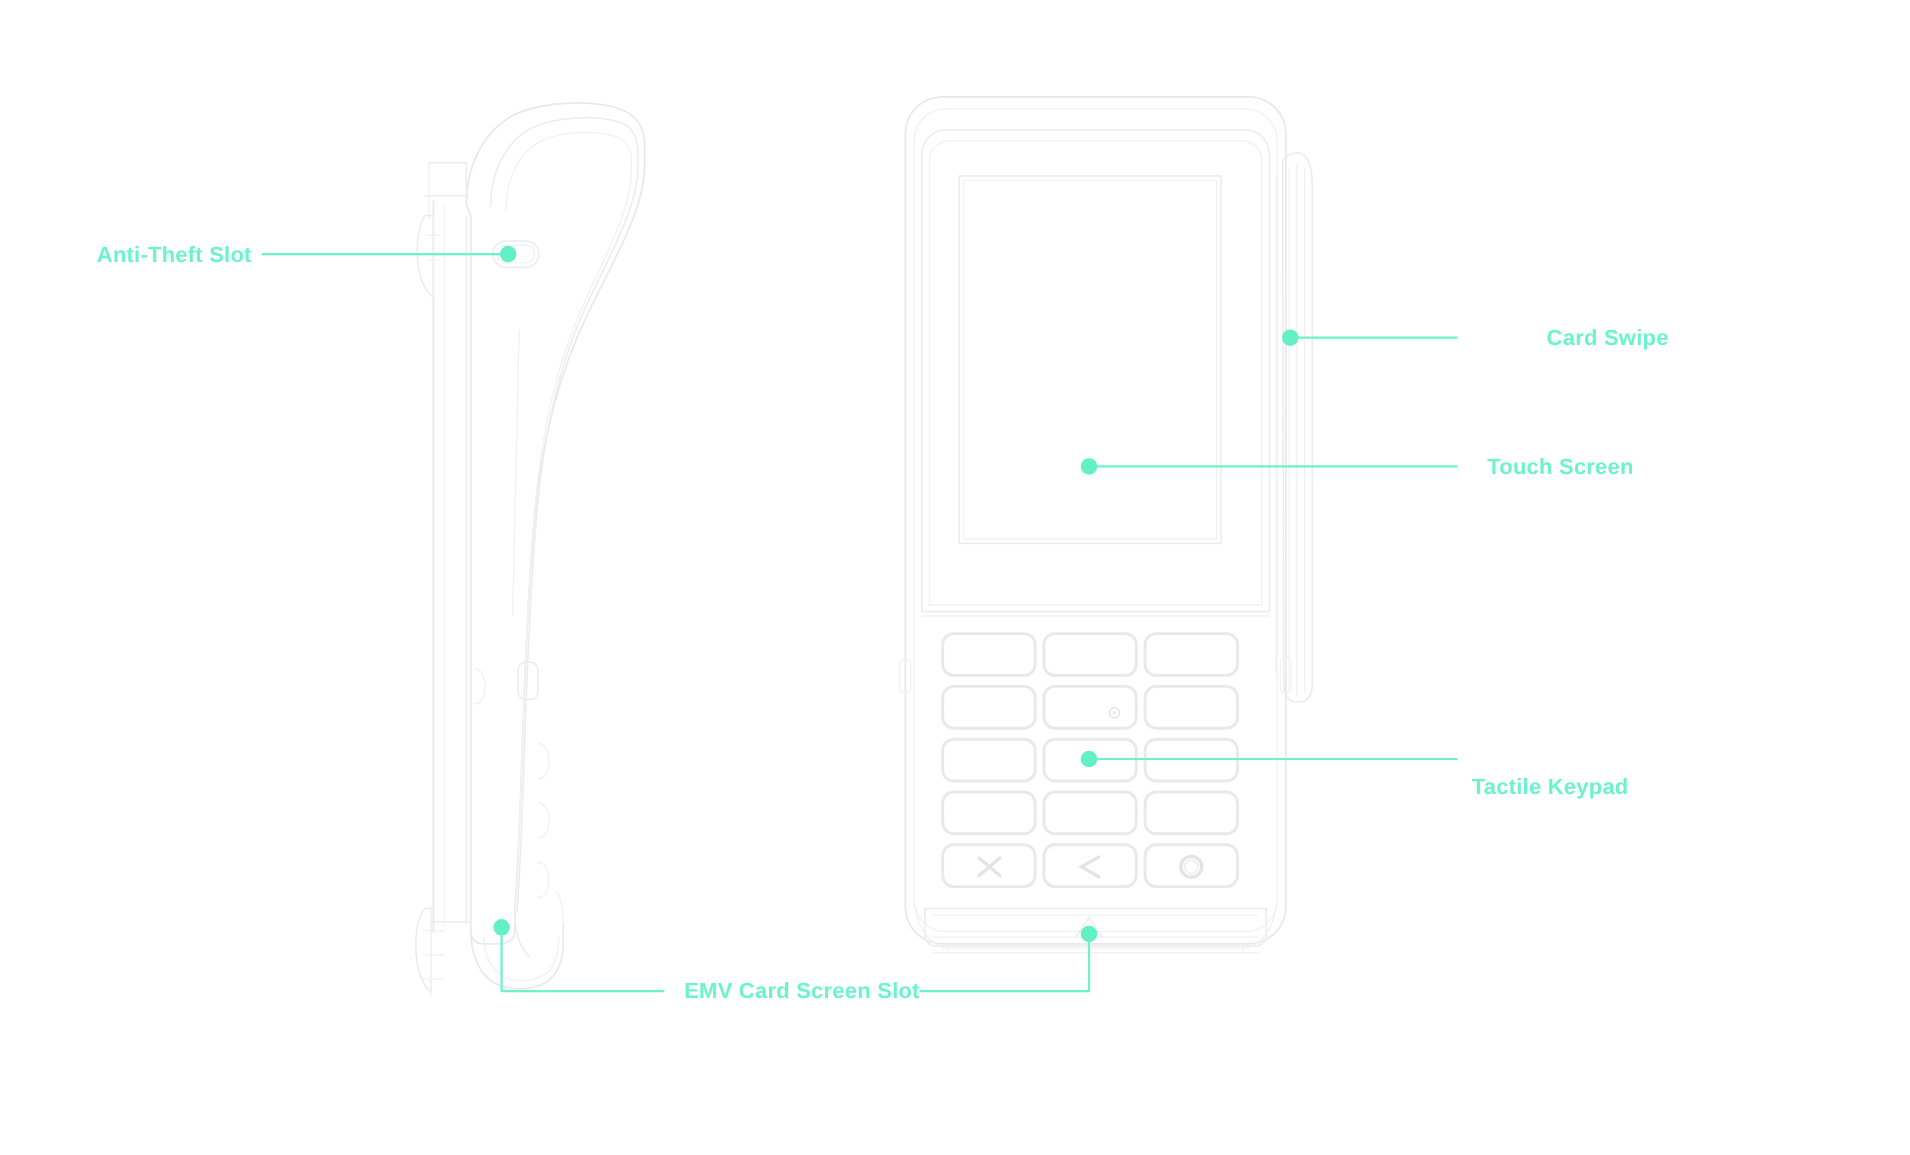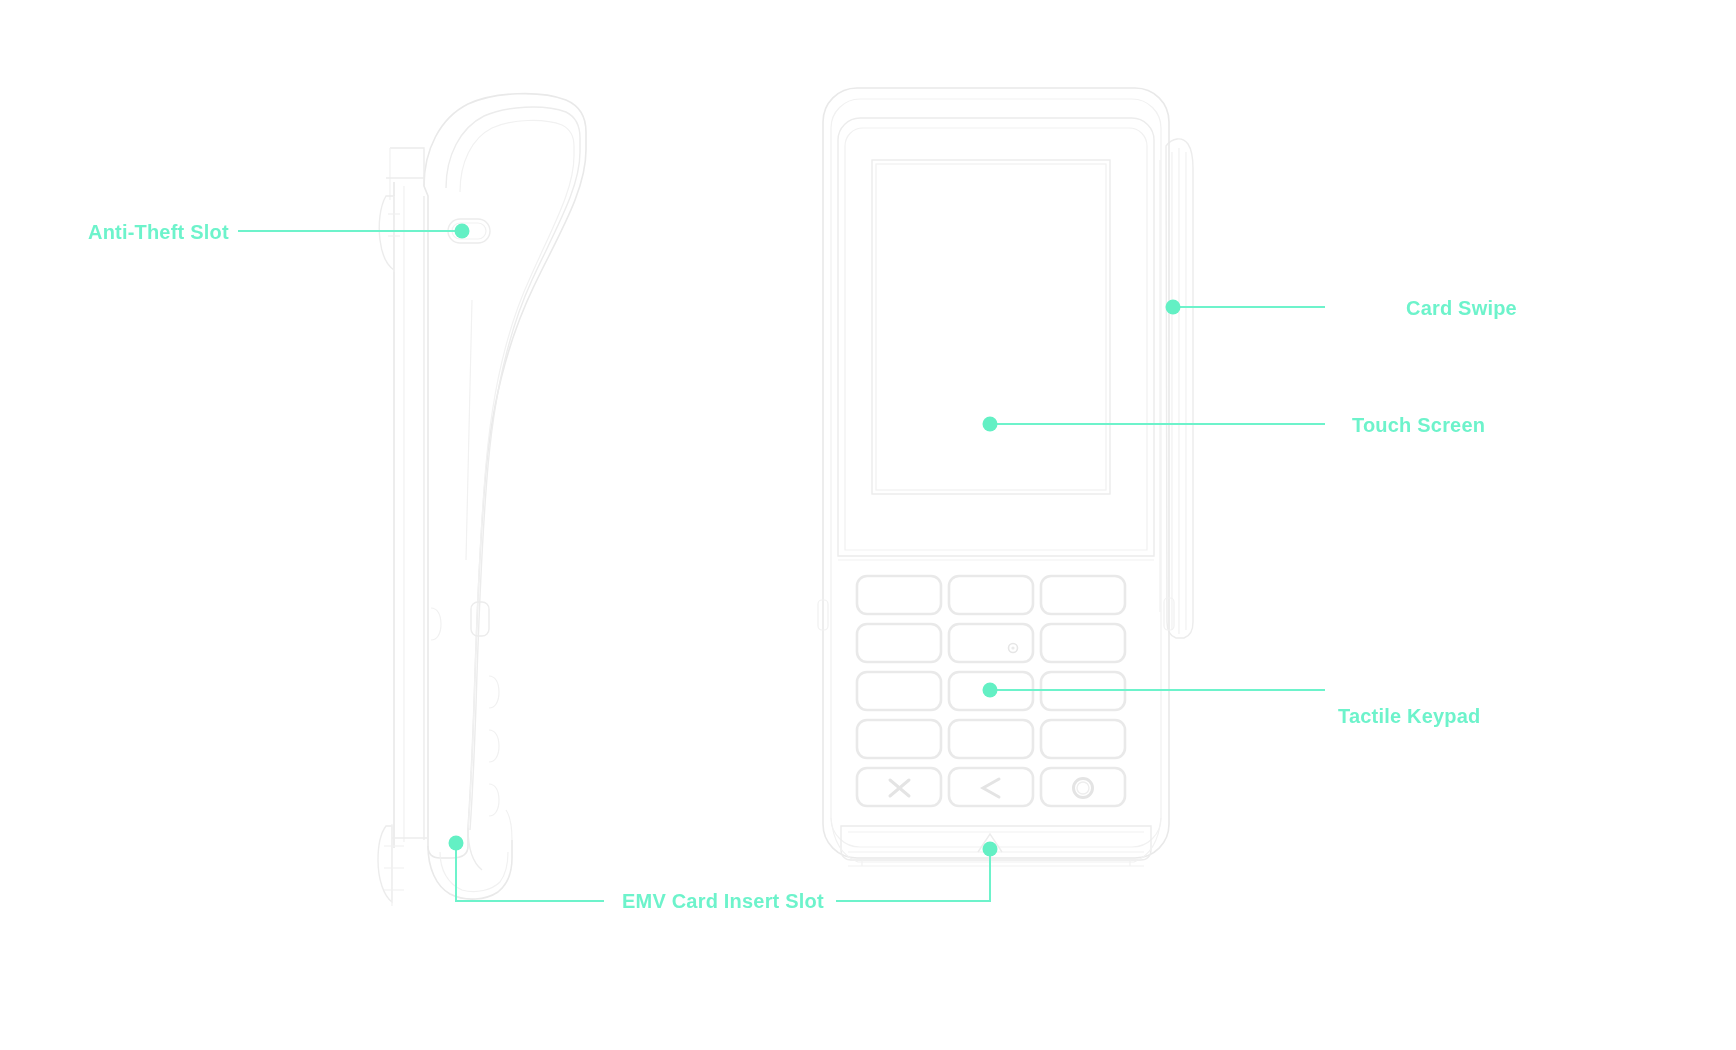--- a/index.html
+++ b/index.html
@@ -267,15 +267,15 @@
   </svg>
 
   <div class="callout-label label-left" style="left:88px;top:222px;">Anti-Theft Slot</div>
 
   <div class="callout-label label-right" style="left:1406px;top:298px;">Card Swipe</div>
 
   <div class="callout-label label-right" style="left:1338px;top:415px;margin-left:14px;">Touch Screen</div>
 
   <div class="callout-label label-right" style="left:1338px;top:681px;margin-top:25px;">Tactile Keypad</div>
 
-  <div class="callout-label" style="left:622px;top:891px;">EMV Card Insert Slot</div>
+  <div class="callout-label" style="left:622px;top:891px;">EMV Card Screen Slot</div>
 
 </div>
 
 </body></html>

